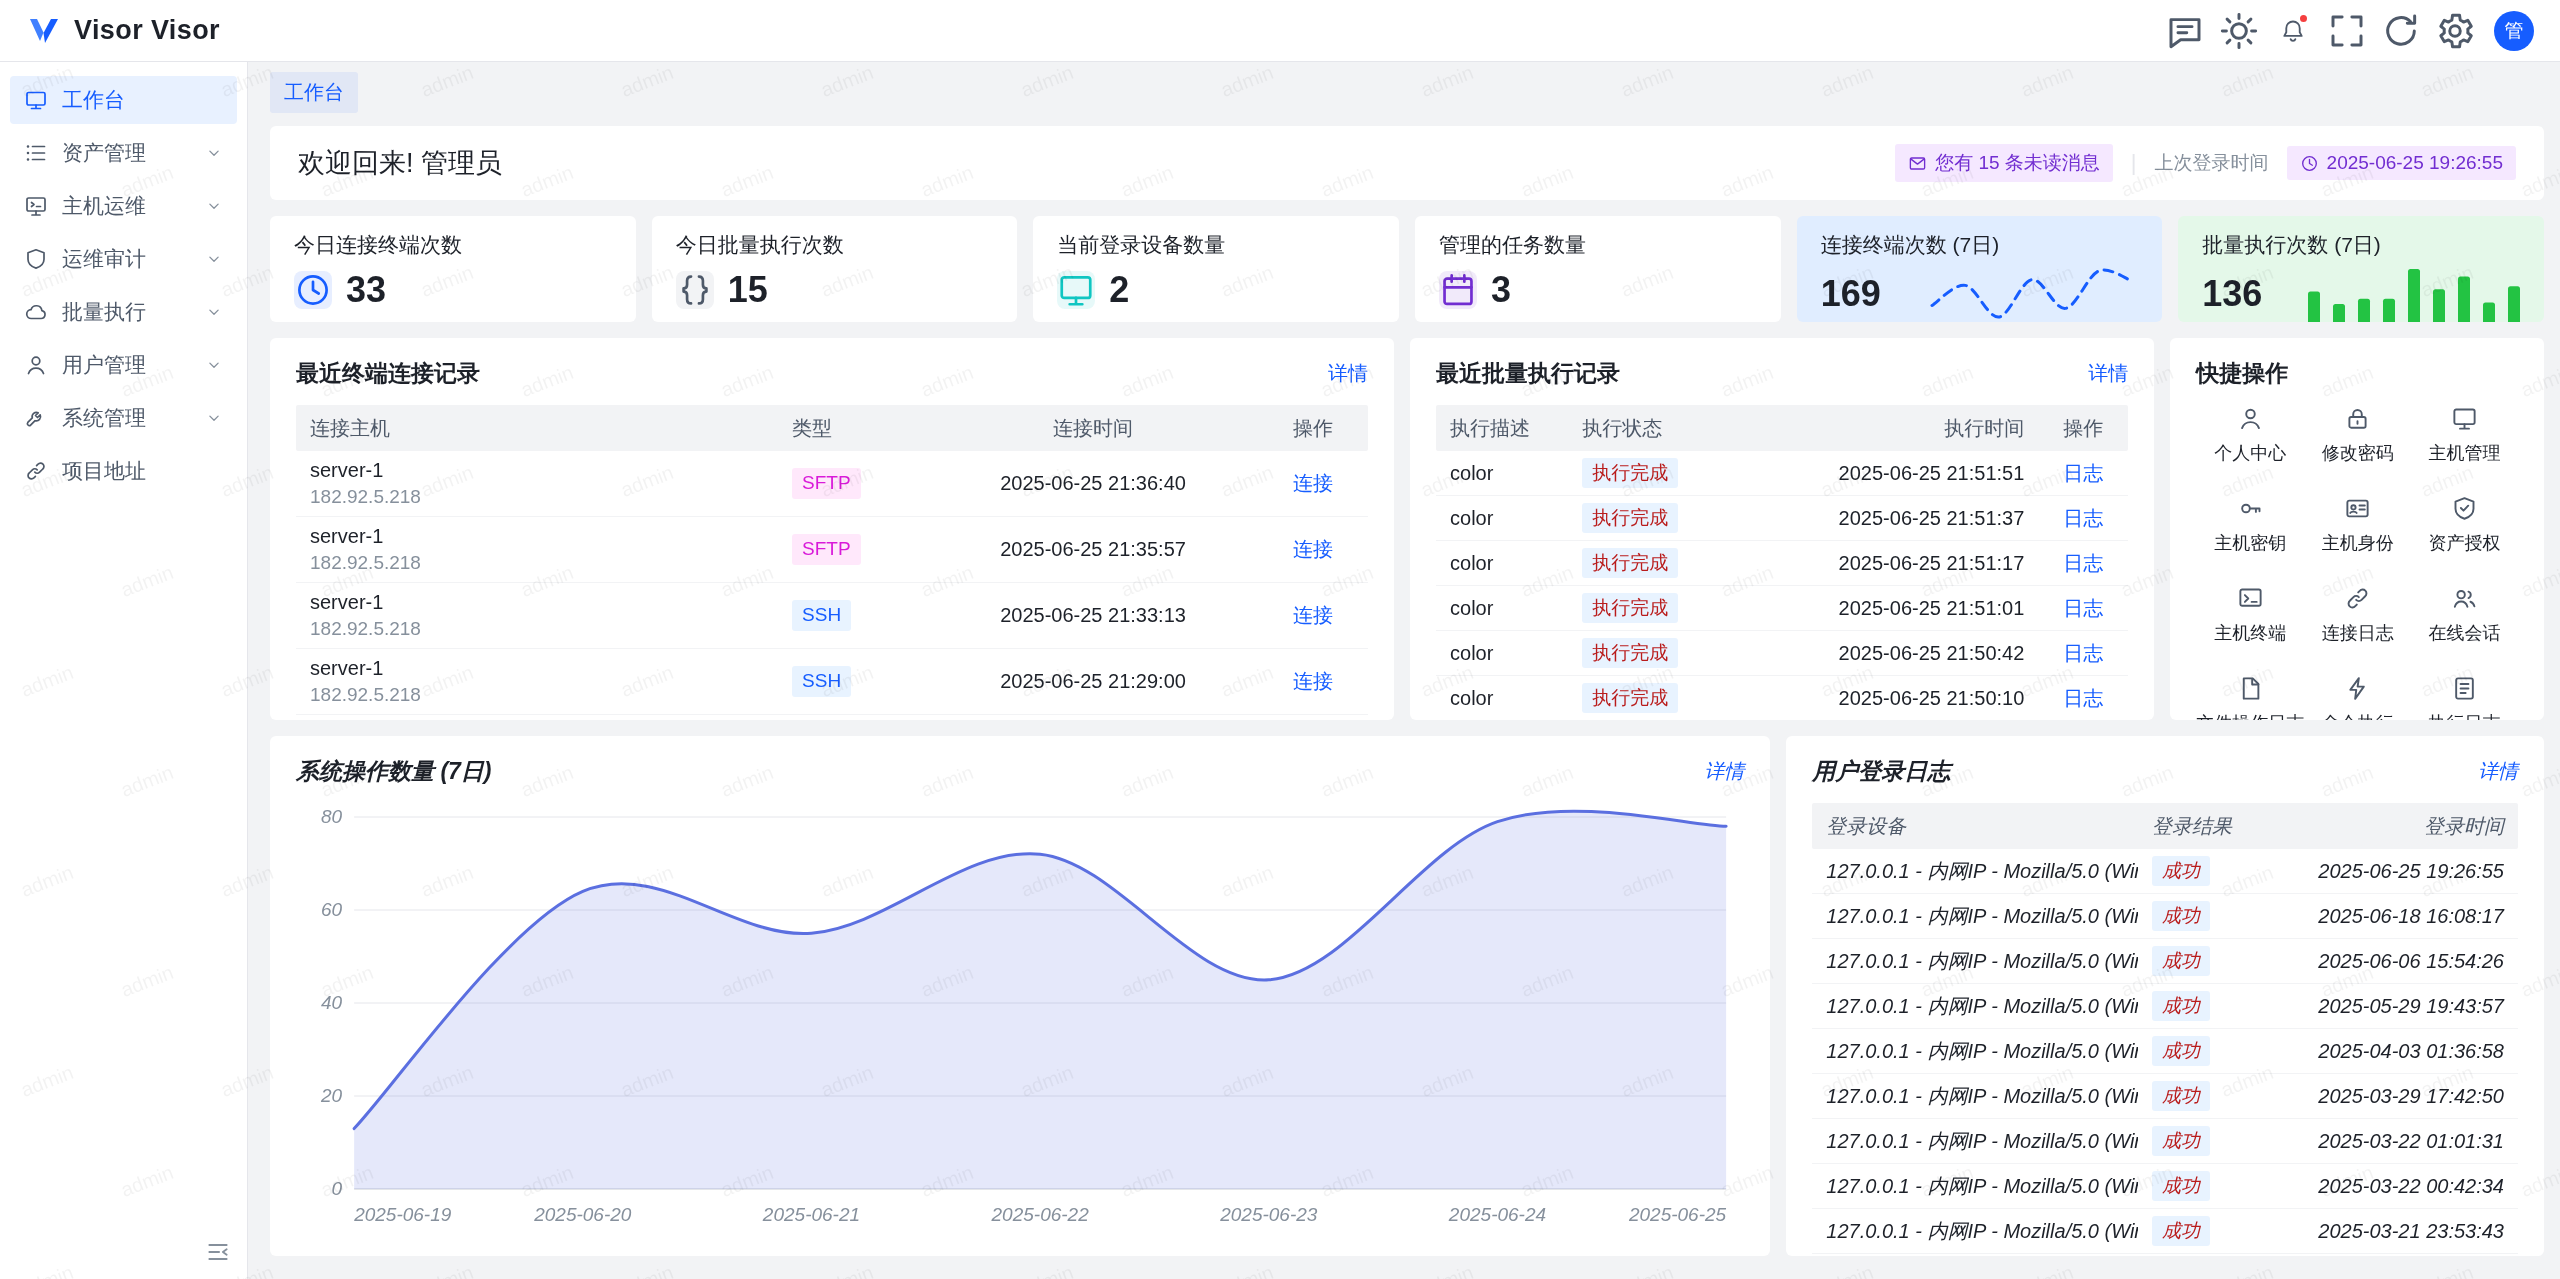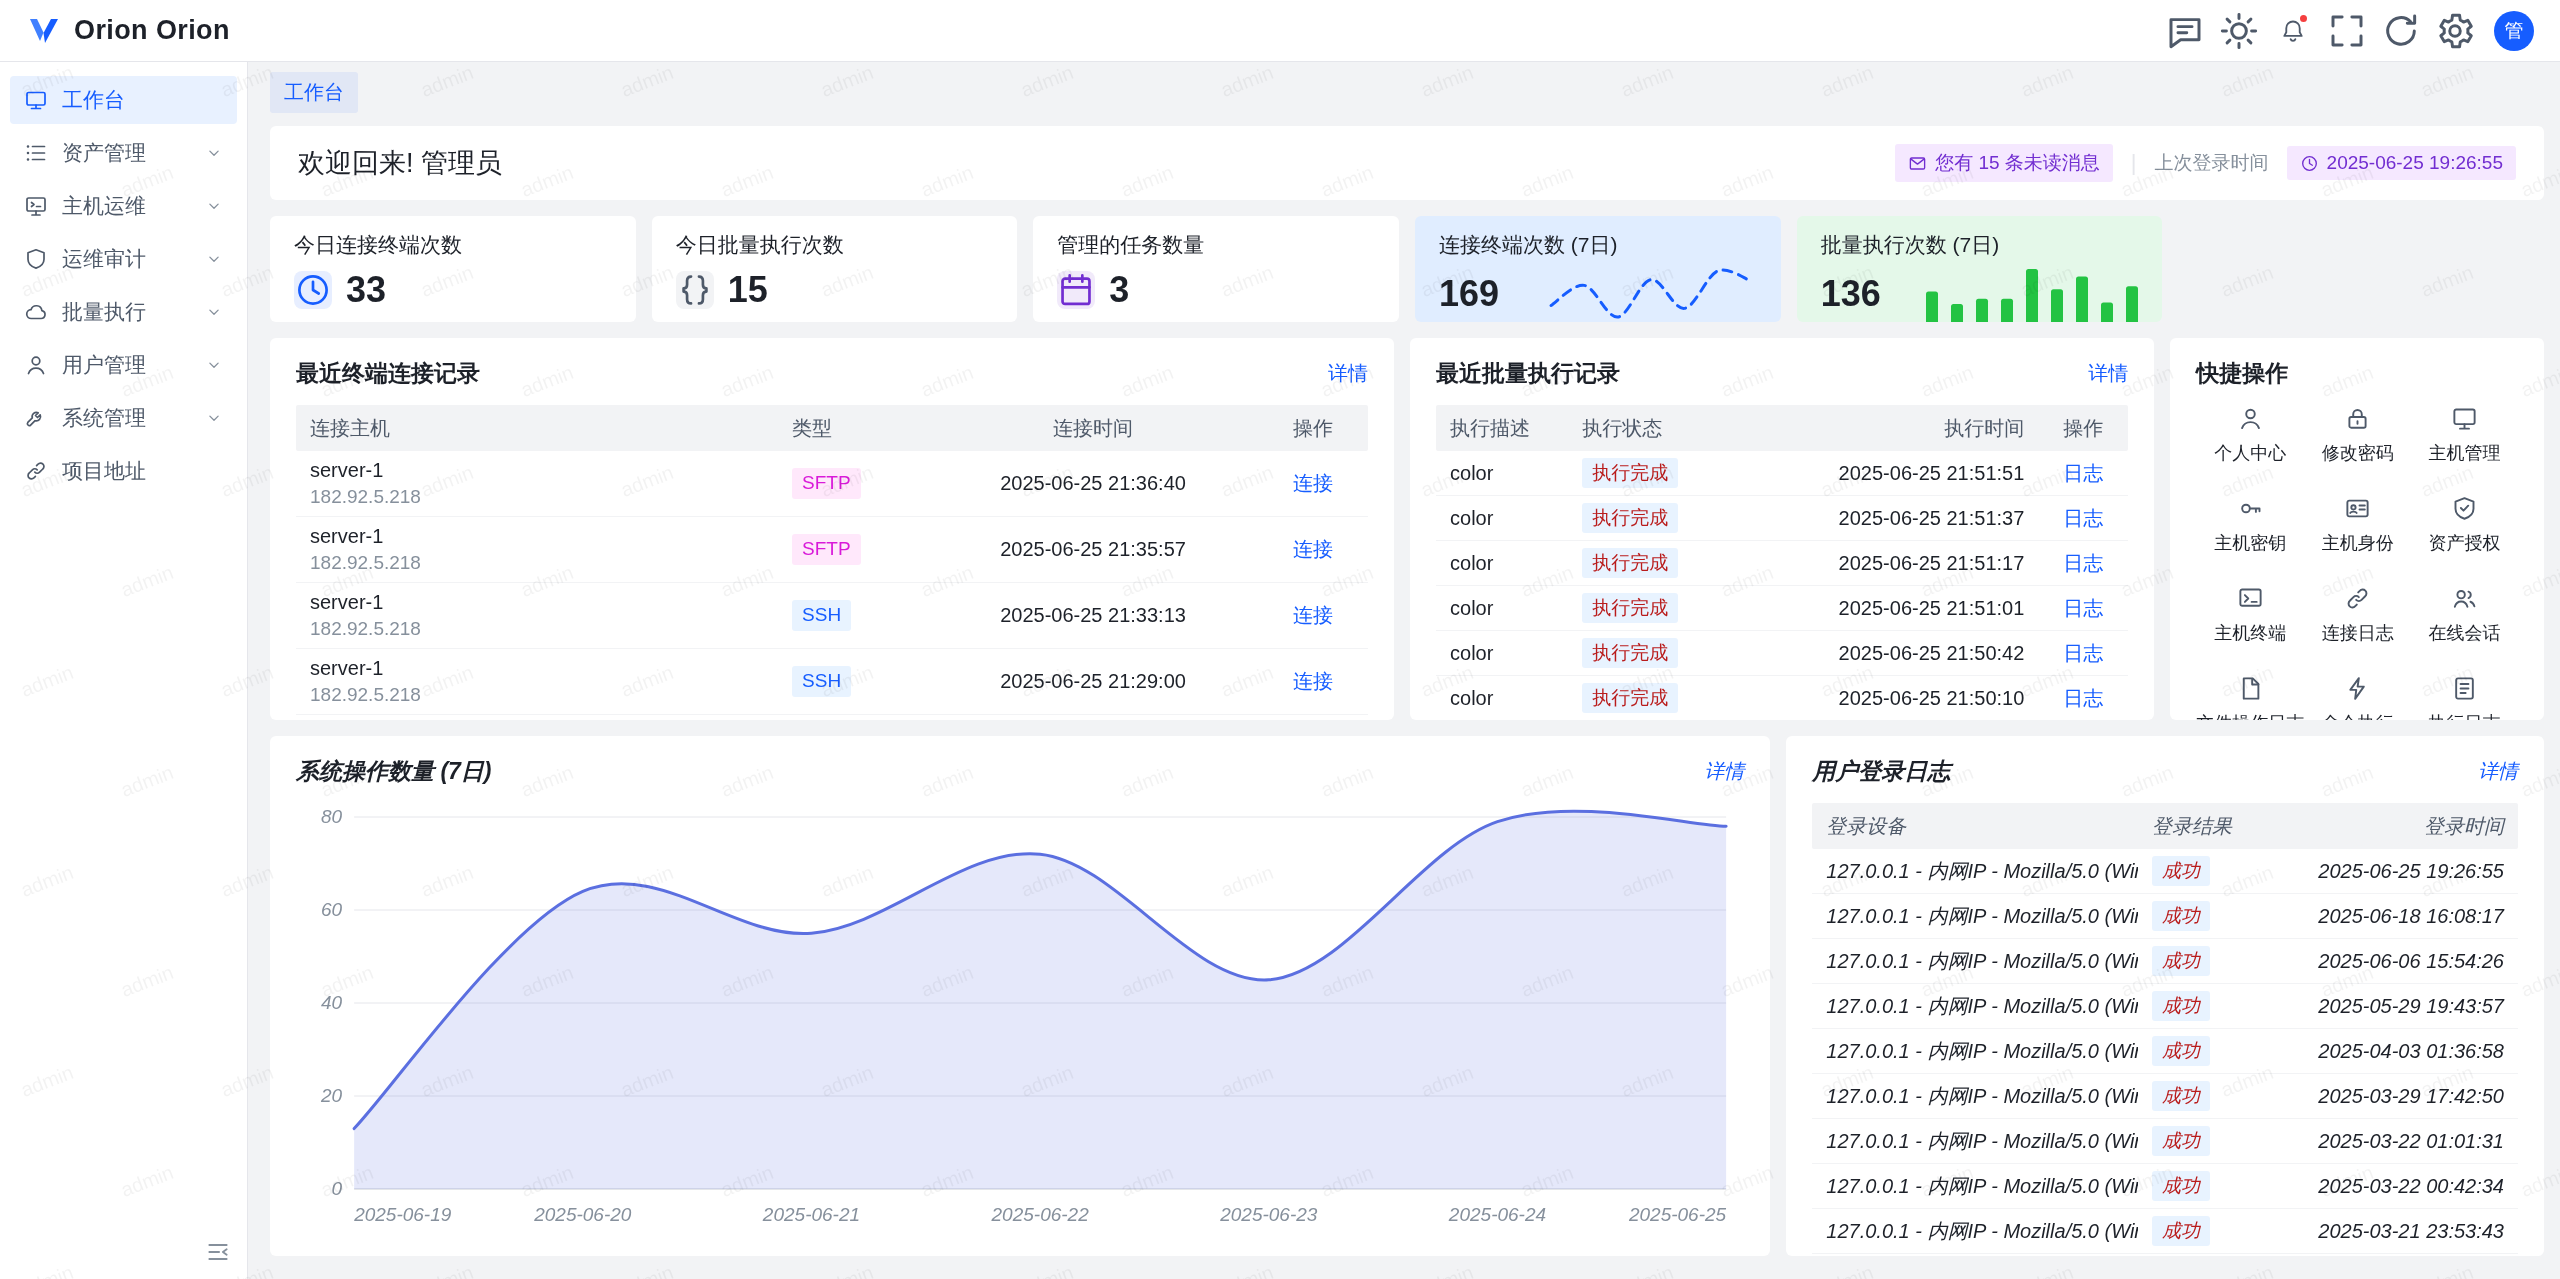--- a/index.html
+++ b/index.html
@@ -104,21 +104,21 @@
 <body>
 
 <header class="header">
   <div class="logo">
     <span class="logo-mark">
       <svg viewBox="0 0 36 36">
           <path d="M4 6l10 22 3.5-8.5L11 6z" fill="#4080FF"></path>
           <path d="M32 6L19 30l-1.5-10L25 6z" fill="#165DFF"></path>
         </svg>
     </span>
-    <span class="logo-text">Orion Orion</span>
+    <span class="logo-text">Visor Visor</span>
   </div>
   <div class="h-actions">
     <span class="h-btn">
         <svg viewBox="0 0 24 24" fill="none" stroke="currentColor" stroke-width="1.7" stroke-linecap="round" stroke-linejoin="round" style="width:100%;height:100%;">
           <path d="M4 5.5h16V17H9.5L4 21z"></path>
           <path d="M8 9.5h8M8 13h5"></path>
         </svg>
       </span>
     <span class="h-btn">
         <svg viewBox="0 0 24 24" fill="none" stroke="currentColor" stroke-width="1.7" stroke-linecap="round" stroke-linejoin="round" style="width:100%;height:100%;">
@@ -312,20 +312,32 @@
     </div>
     <div class="stat-card">
       <div class="t">今日批量执行次数</div>
       <div class="stat-body">
         <span class="stat-ic ic-gray">
             <svg viewBox="0 0 24 24" fill="none" stroke="currentColor" stroke-width="1.7" stroke-linecap="round" stroke-linejoin="round" style="width:100%;height:100%;">
               <path d="M9.5 3.5C7.6 3.5 7 4.6 7 6.2v2.5C7 10.3 6.3 11 4.8 11v2c1.5 0 2.2.7 2.2 2.3v2.5c0 1.6.6 2.7 2.5 2.7M14.5 3.5c1.9 0 2.5 1.1 2.5 2.7v2.5c0 1.6.7 2.3 2.2 2.3v2c-1.5 0-2.2.7-2.2 2.3v2.5c0 1.6-.6 2.7-2.5 2.7"></path>
             </svg>
           </span>
         <span class="stat-val">15</span>
+      </div>
+    </div>
+    <div class="stat-card">
+      <div class="t">当前登录设备数量</div>
+      <div class="stat-body">
+        <span class="stat-ic ic-teal">
+            <svg viewBox="0 0 24 24" fill="none" stroke="currentColor" stroke-width="1.7" stroke-linecap="round" stroke-linejoin="round" style="width:100%;height:100%;">
+              <rect x="3" y="4" width="18" height="13" rx="1.6"></rect>
+              <path d="M12 17v4M8 21h8"></path>
+            </svg>
+          </span>
+        <span class="stat-val">2</span>
       </div>
     </div>
     <div class="stat-card">
       <div class="t">管理的任务数量</div>
       <div class="stat-body">
         <span class="stat-ic ic-purple">
             <svg viewBox="0 0 24 24" fill="none" stroke="currentColor" stroke-width="1.7" stroke-linecap="round" stroke-linejoin="round" style="width:100%;height:100%;">
               <rect x="3.5" y="4.8" width="17" height="16" rx="1.6"></rect>
               <path d="M8 2.8v4M16 2.8v4M3.5 10.3h17"></path>
             </svg>

